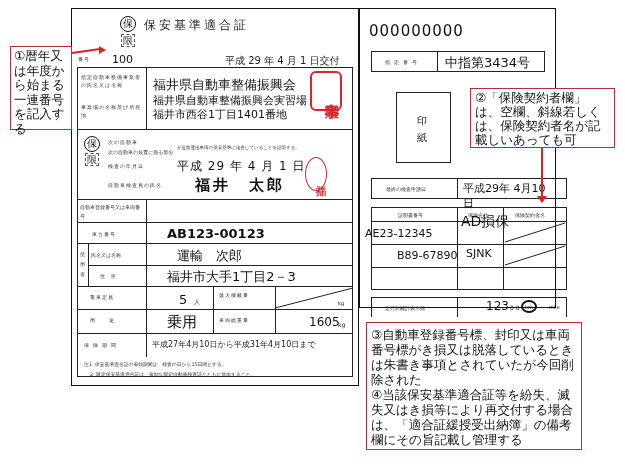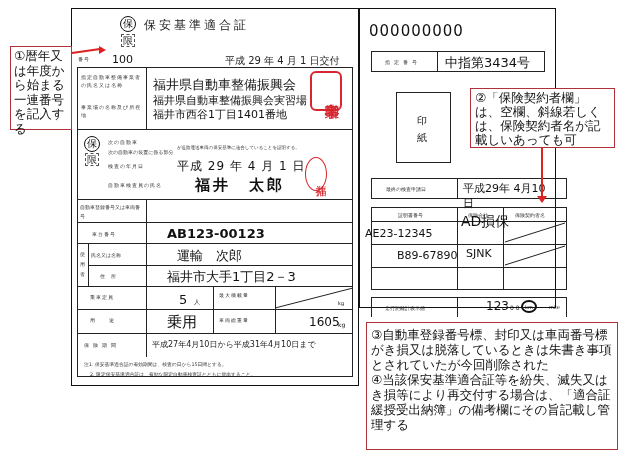--- a/index.html
+++ b/index.html
@@ -161,16 +161,16 @@
 
 <div class="callout" style="left:10px; top:46px; width:62px; height:84px; font-size:12.5px; line-height:14.5px; padding:2px 3px;">①暦年又は年度から始まる一連番号を記入する</div>
 <div class="red-line" style="left:72px; top:52px; width:30px; height:2px; transform:rotate(-8deg); transform-origin:left center;"></div>
 <div class="abs" style="left:99px; top:46px; width:0; height:0; border-left:7px solid #dd2222; border-top:4px solid transparent; border-bottom:4px solid transparent;"></div>
 
 <div class="black-line" style="left:492px; top:8px; width:1px; height:0;"></div>
 <div class="callout" style="left:470px; top:88px; width:145px; height:60px; font-size:12.5px; line-height:14px;">②「保険契約者欄」は、空欄、斜線若しくは、保険契約者名が記載しいあっても可</div>
 <div class="red-line" style="left:541px; top:148px; width:2px; height:50px;"></div>
 <div class="abs" style="left:537px; top:196px; width:0; height:0; border-top:7px solid #dd2222; border-left:5px solid transparent; border-right:5px solid transparent;"></div>
 
-<div class="callout" style="left:366px; top:322px; width:252px; height:128px; font-size:12.5px; line-height:15px; padding:4px 4px;">
+<div class="callout" style="left:366px; top:322px; width:216px; height:128px; font-size:12.5px; line-height:15px; padding:4px 4px;">
   <span>③自動車登録番号標、封印又は車両番号標がき損又は脱落しているときは朱書き事項とされていたが今回削除された</span><br>
   <span>④当該保安基準適合証等を紛失、滅失又はき損等により再交付する場合は、「適合証緩授受出納簿」の備考欄にその旨記載し管理する</span>
 </div>
 
 </body></html>

